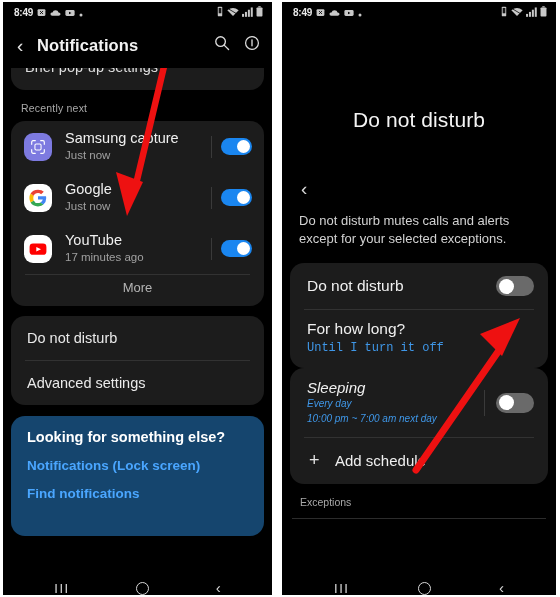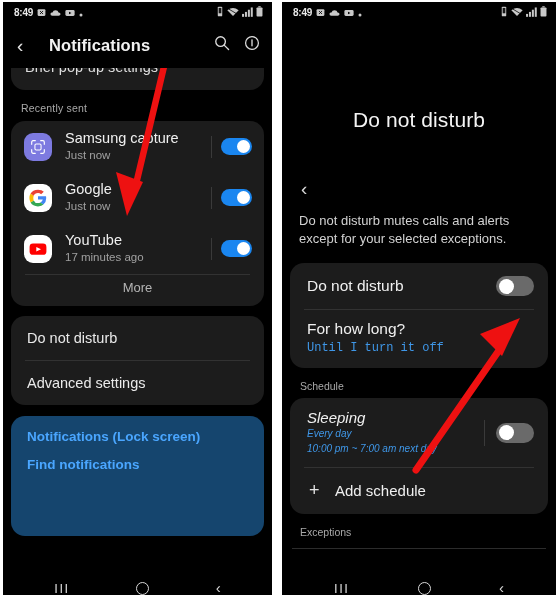--- a/index.html
+++ b/index.html
@@ -58,21 +58,21 @@
     display: flex; align-items: center;
     padding: 0 12px 0 14px;
     background: #000;
   }
   .hdr-back {
     color: #e6e6e6; font-size: 19px; line-height: 1;
     width: 20px; font-weight: 300;
   }
   .hdr-title {
     color: #f2f2f2; font-size: 16.5px; font-weight: bold;
-    flex: 1; margin-left: 12px; letter-spacing: .1px;
+    flex: 1; margin-left: 0; letter-spacing: .1px;
   }
   .hdr-icons { display: flex; align-items: center; gap: 14px; }
 
   
   .body-left {
     background: #000;
     height: calc(100% - 20px - 46px - 33px);
     position: relative;
     overflow: hidden;
   }
@@ -325,21 +325,21 @@
         </span>
       </div>
     </div>
 
     <div class="body-left">
 
       <div class="clipped-card">
         <span class="clipped-text">Brief pop-up settings</span>
       </div>
 
-      <div class="section-label">Recently sent</div>
+      <div class="section-label">Recently next</div>
 
       <div class="card">
 
         <div class="notif-row">
           <span class="app-icon ic-capture">
             <svg width="18" height="18" viewBox="0 0 20 20">
               <path d="M3 7 V4.6 Q3 3 4.6 3 H7" fill="none" stroke="#fff" stroke-width="1.3" stroke-linecap="round"></path>
               <path d="M13 3 H15.4 Q17 3 17 4.6 V7" fill="none" stroke="#fff" stroke-width="1.3" stroke-linecap="round"></path>
               <path d="M17 13 V15.4 Q17 17 15.4 17 H13" fill="none" stroke="#fff" stroke-width="1.3" stroke-linecap="round"></path>
               <path d="M7 17 H4.6 Q3 17 3 15.4 V13" fill="none" stroke="#fff" stroke-width="1.3" stroke-linecap="round"></path>
@@ -396,20 +396,21 @@
         <div class="more-row">More</div>
       </div>
 
       <div class="card" style="margin-top:10px">
         <div class="menu-row">Do not disturb</div>
         <div class="sep"></div>
         <div class="menu-row">Advanced settings</div>
       </div>
 
       <div class="promo">
+        <div class="promo-title">Looking for something else?</div>
         <div class="promo-link">Notifications (Lock screen)</div>
         <div class="promo-link">Find notifications</div>
       </div>
 
       <svg class="arrow" style="left:100px; top:-20px;" width="80" height="190" viewBox="0 0 80 190">
         <path d="M64 6 L34 132" stroke="#ee1111" stroke-width="6.5" stroke-linecap="round"></path>
         <path d="M24 168 L13 124 L40 134 Z" fill="#ee1111"></path>
       </svg>
     </div>
 
@@ -495,21 +496,20 @@
               <span class="knob"></span>
             </div>
         </div>
         <div class="sep"></div>
         <div class="r-row-block">
           <div class="r-row-title">For how long?</div>
           <div class="r-row-sub">Until I turn it off</div>
         </div>
       </div>
 
-      <div class="r-label">Schedule</div>
 
       <div class="r-card" style="margin-top:0">
         <div class="sched-row">
           <div class="sched-txt">
             <div class="sched-name">Sleeping</div>
             <div class="sched-sub">Every day</div>
             <div class="sched-sub">10:00 pm ~ 7:00 am next day</div>
           </div>
           <div class="divider-v" style="height:26px;margin-right:11px"></div>
           <div class="tgl-lg off">

